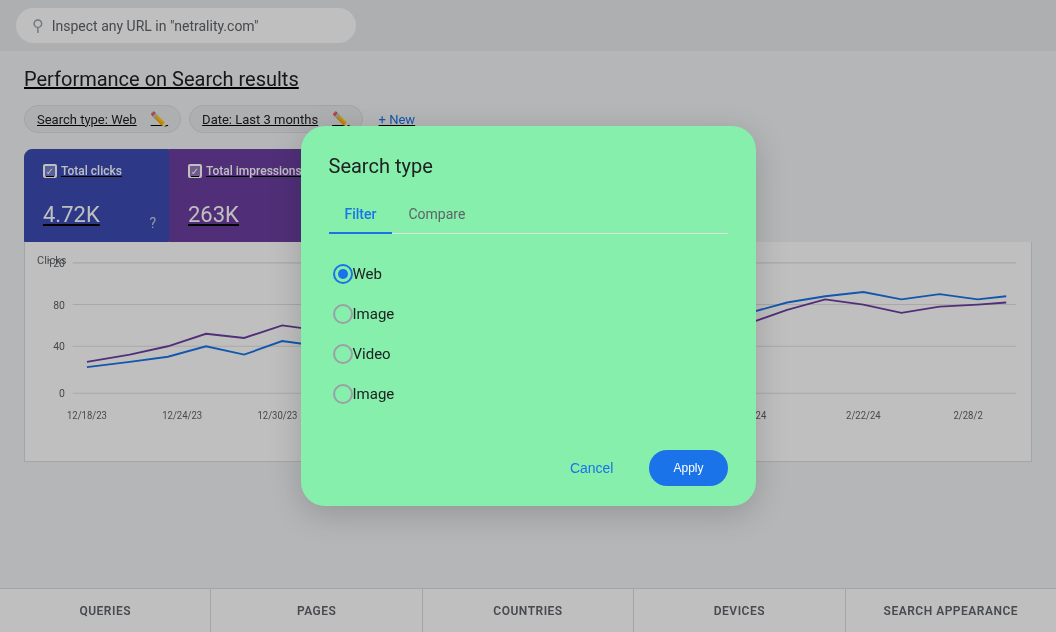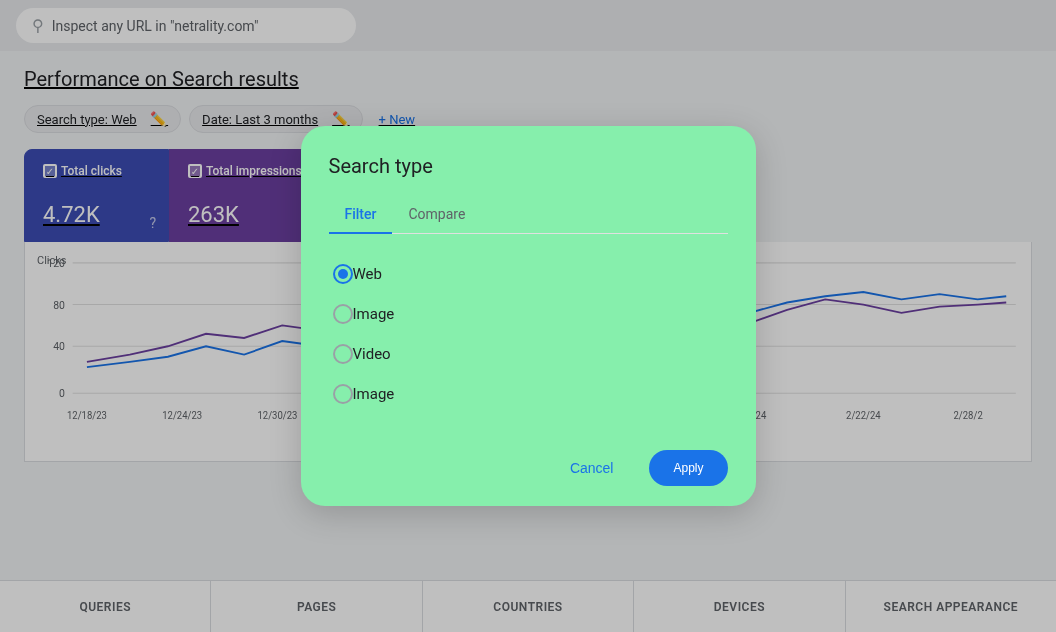--- a/index.html
+++ b/index.html
@@ -194,21 +194,21 @@
 
     
     .bottom-tabs {
       display: flex;
       background: #fff;
       border-top: 1px solid #dadce0;
       position: absolute;
       bottom: 0;
       left: 0;
       right: 0;
-      height: 52px;
+      height: 44px;
     }
     .bottom-tab {
       flex: 1;
       display: flex;
       align-items: center;
       justify-content: center;
       font-size: 12px;
       font-weight: 600;
       color: #5f6368;
       letter-spacing: 0.5px;

